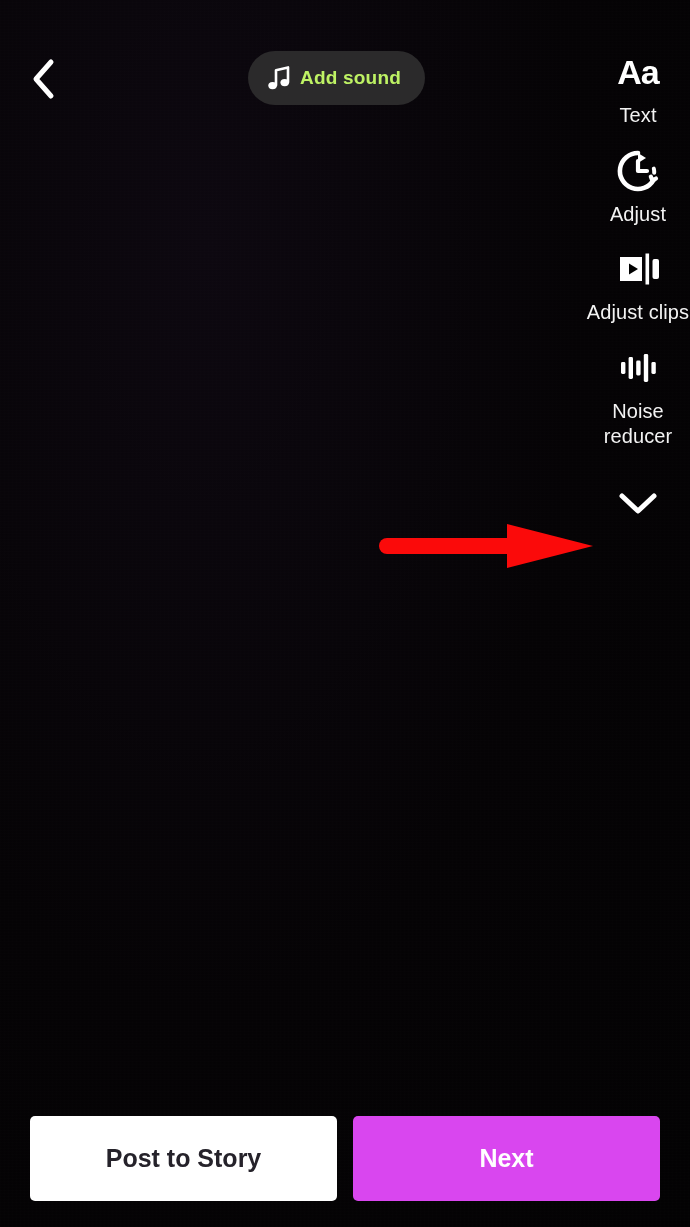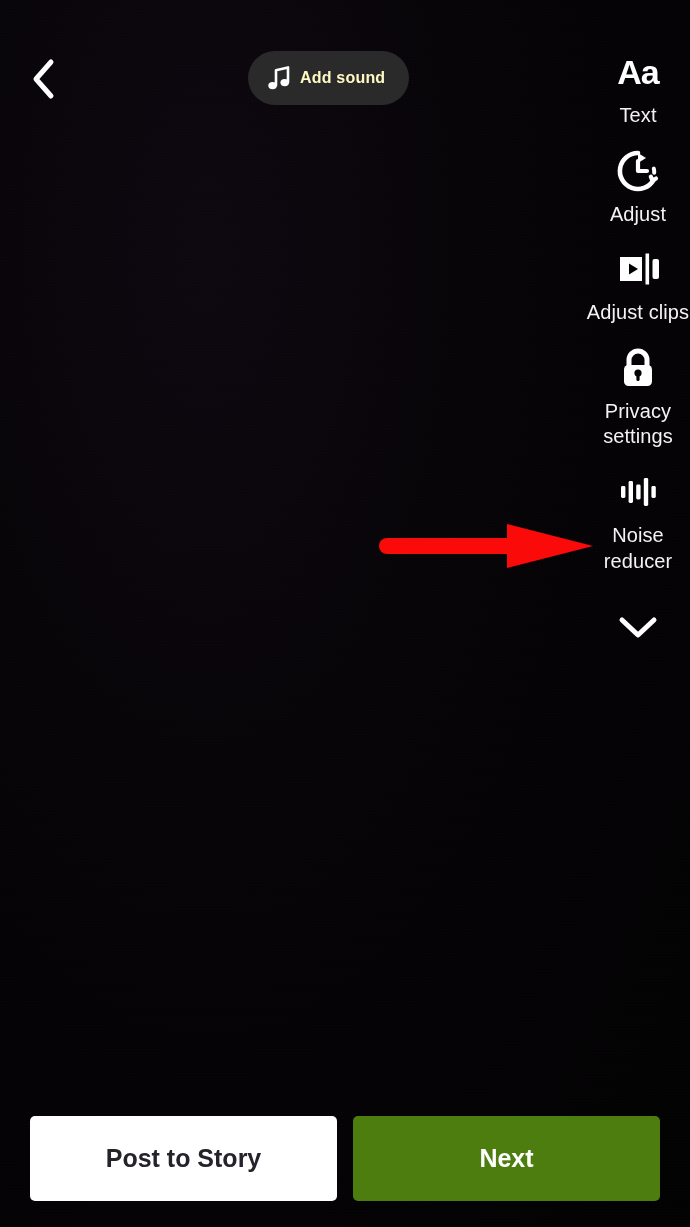--- a/index.html
+++ b/index.html
@@ -43,21 +43,21 @@
   #add-sound-pill{
     position:absolute; left:248px; top:51px;
     height:54px;
     display:flex; align-items:center; gap:10px;
     padding:0 24px 0 20px;
     background:#2b2a2b;
     border-radius:27px;
     cursor:pointer;
   }
   #add-sound-pill .label{
-    color:#fef9c3; font-size:16px; font-weight:bold; letter-spacing:.2px;
+    color:#bef264; font-size:19px; font-weight:bold; letter-spacing:.2px;
     white-space:nowrap;
   }
 
   
   #tool-rail{
     position:absolute; right:0; top:46px;
     width:104px;
     display:flex; flex-direction:column; 
   }
   .tool-item{
@@ -112,21 +112,21 @@
     font-weight:bold;
     cursor:pointer;
     display:flex; align-items:center; justify-content:center;
   }
   #post-to-story-button{
     flex:0 0 307px;
     background:#fff; color:#25222a;
   }
   #next-button{
     flex:1 1 auto;
-    background:#4d7c0f; color:#fff;
+    background:#d946ef; color:#fff;
   }
 </style>
 </head>
 <body>
 
 <div id="screen">
 
   <div id="video-preview"></div>
 
   <div id="back-button">
@@ -171,32 +171,20 @@
         <svg width="46" height="46" viewBox="0 0 46 46" aria-hidden="true">
           <path d="M5 11 h22 v24 H5 z" fill="#ffffff"></path>
           <path d="M14 17.5 l9 5.5 l-9 5.5 z" fill="#000000"></path>
           <rect x="30.5" y="7.5" width="3.6" height="31" fill="#ffffff"></rect>
           <rect x="37.5" y="13" width="6.5" height="20" rx="2" fill="#ffffff"></rect>
         </svg>
       </div>
       <div class="tool-label">Adjust clips</div>
     </div>
 
-    <div class="tool-item">
-      <div class="tool-icon">
-        <svg width="46" height="46" viewBox="0 0 46 46" aria-hidden="true">
-          <path d="M14 21 V15 a9 9 0 0 1 18 0 v6" fill="none" stroke="#ffffff" stroke-width="5" stroke-linecap="round"></path>
-          <rect x="9" y="20" width="28" height="21" rx="4.5" fill="#ffffff"></rect>
-          <circle cx="23" cy="28" r="3.6" fill="#000000"></circle>
-          <rect x="21.4" y="29" width="3.2" height="7" rx="1.6" fill="#000000"></rect>
-        </svg>
-      </div>
-      <div class="tool-label">Privacy
-settings</div>
-    </div>
 
     <div class="tool-item">
       <div class="tool-icon">
         <svg width="46" height="46" viewBox="0 0 46 46" aria-hidden="true">
           <rect x="6" y="17" width="4.4" height="12" rx="1.4" fill="#ffffff"></rect>
           <rect x="13.6" y="12" width="4.4" height="22" rx="1.4" fill="#ffffff"></rect>
           <rect x="21.2" y="15.5" width="4.4" height="15" rx="1.4" fill="#ffffff"></rect>
           <rect x="28.8" y="9" width="4.4" height="28" rx="1.4" fill="#ffffff"></rect>
           <rect x="36.4" y="17" width="4.4" height="12" rx="1.4" fill="#ffffff"></rect>
         </svg>

